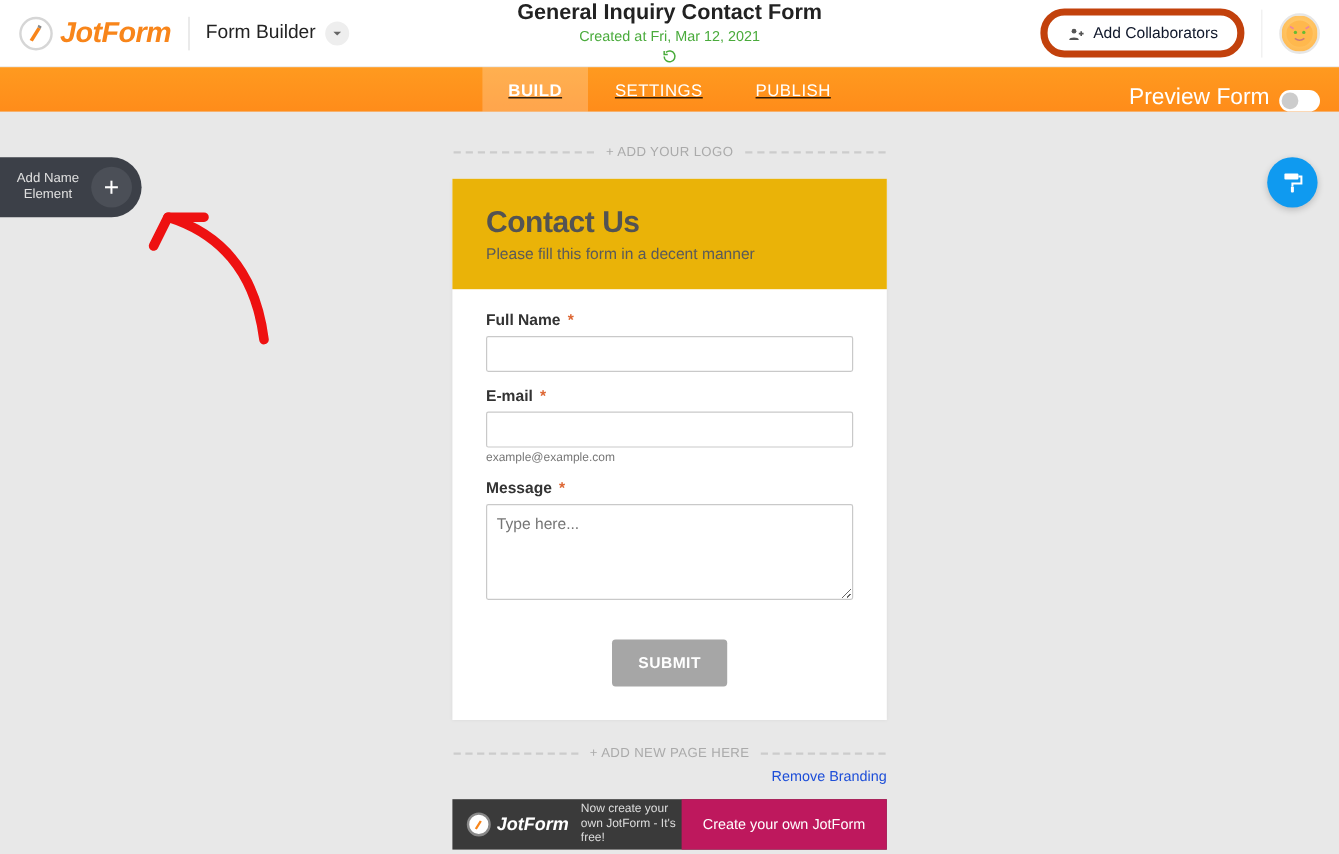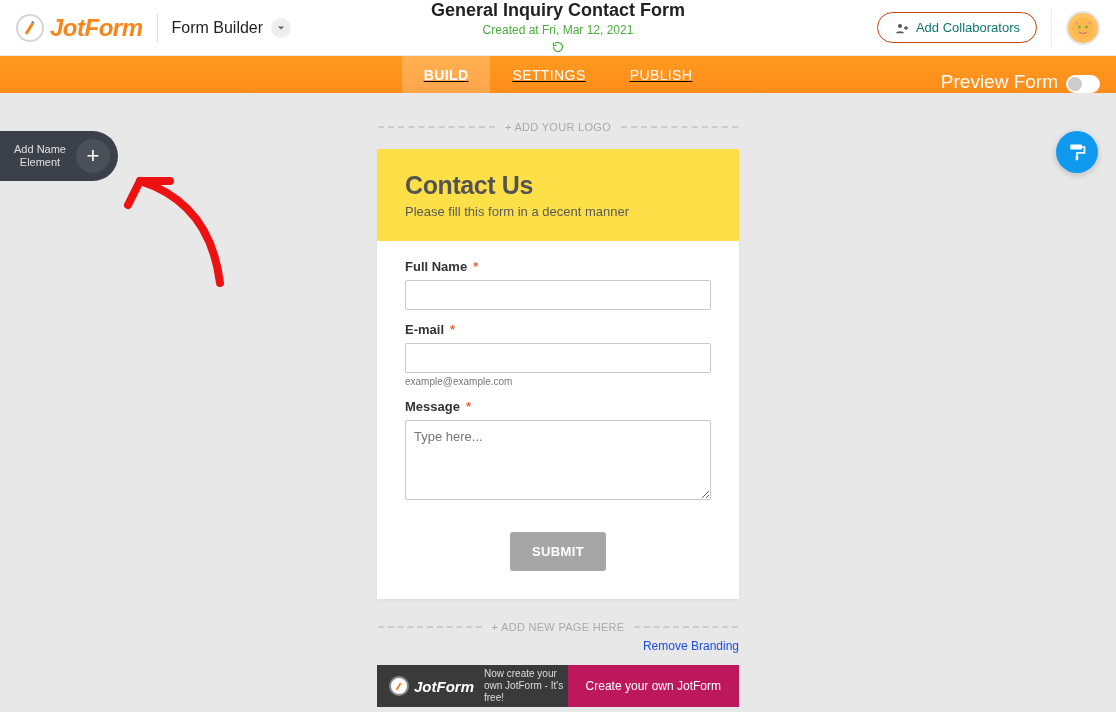--- a/index.html
+++ b/index.html
@@ -86,26 +86,26 @@
   }
   .revision-icon svg { width: 12px; height: 12px; }
 
   .top-right {
     margin-left: auto;
     display: flex;
     align-items: center;
     gap: 14px;
   }
   .collab-btn {
-    border: 1px solid #c2410c;
+    border: 6px solid #c2410c;
     background: #fff;
     border-radius: 20px;
     padding: 7px 16px;
     font-size: 13px;
-    color: #0f766e;
+    color: #0f172a;
     display: flex;
     align-items: center;
     gap: 6px;
     cursor: pointer;
   }
   .collab-btn svg { width: 16px; height: 14px; fill: #555; }
   .avatar {
     width: 34px; height: 34px;
     border-radius: 50%;
     background: radial-gradient(circle at 50% 40%, #ffd27a, #ffb347);
@@ -256,21 +256,21 @@
   }
 
   
   .form-card {
     width: 362px;
     background: #fff;
     margin-top: 16px;
     box-shadow: 0 1px 3px rgba(0,0,0,0.05);
   }
   .form-card .card-header {
-    background: #fde047;
+    background: #eab308;
     padding: 22px 28px;
   }
   .form-card .card-header h2 {
     font-size: 25px;
     font-weight: 800;
     color: #535353;
     letter-spacing: -0.4px;
   }
   .form-card .card-header .subhead {
     font-size: 13px;

